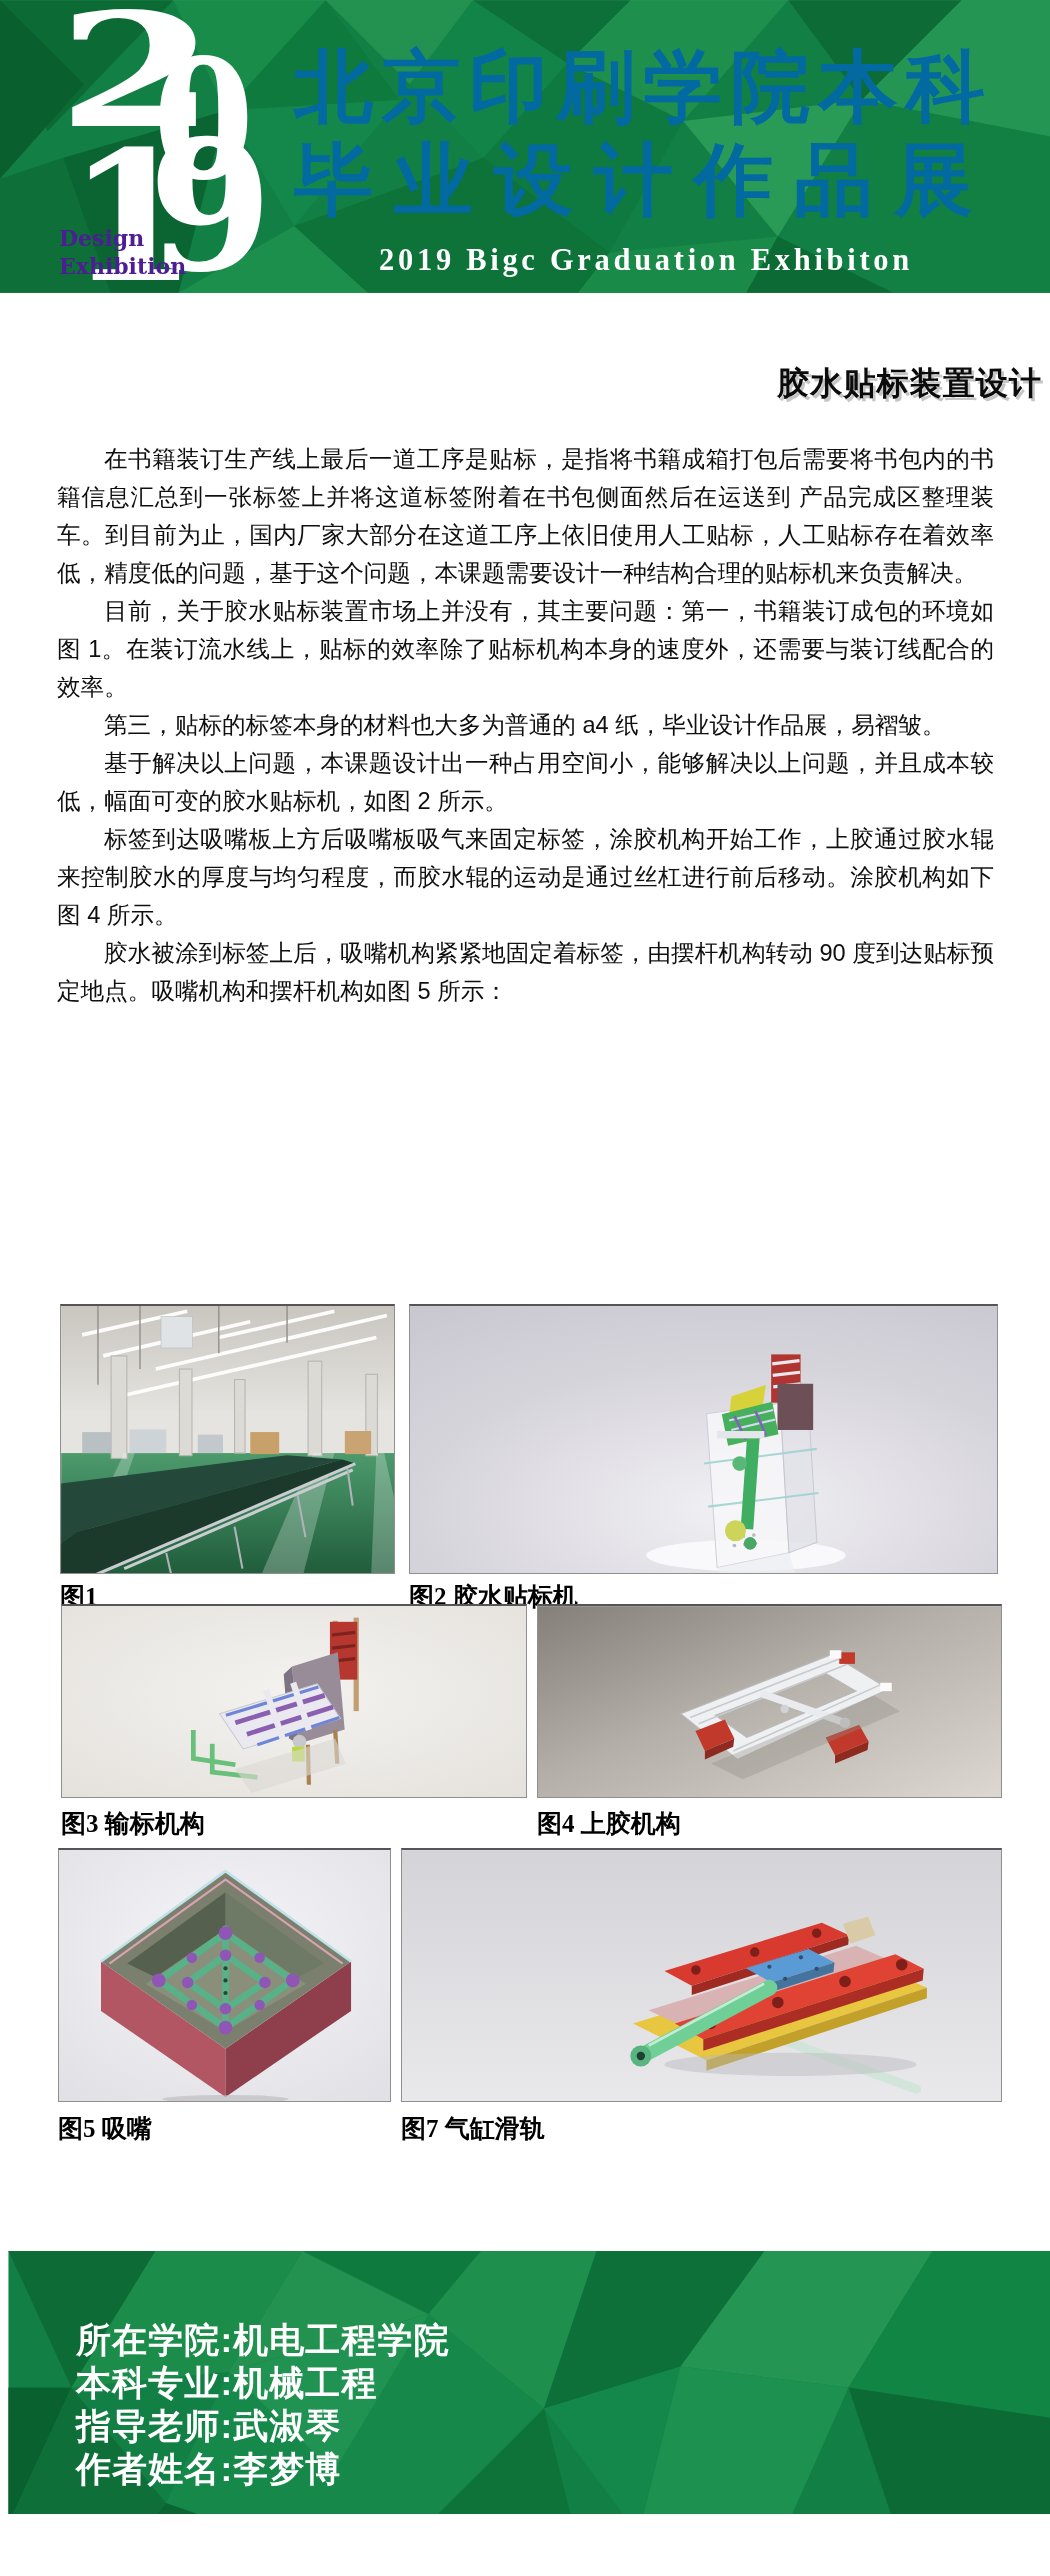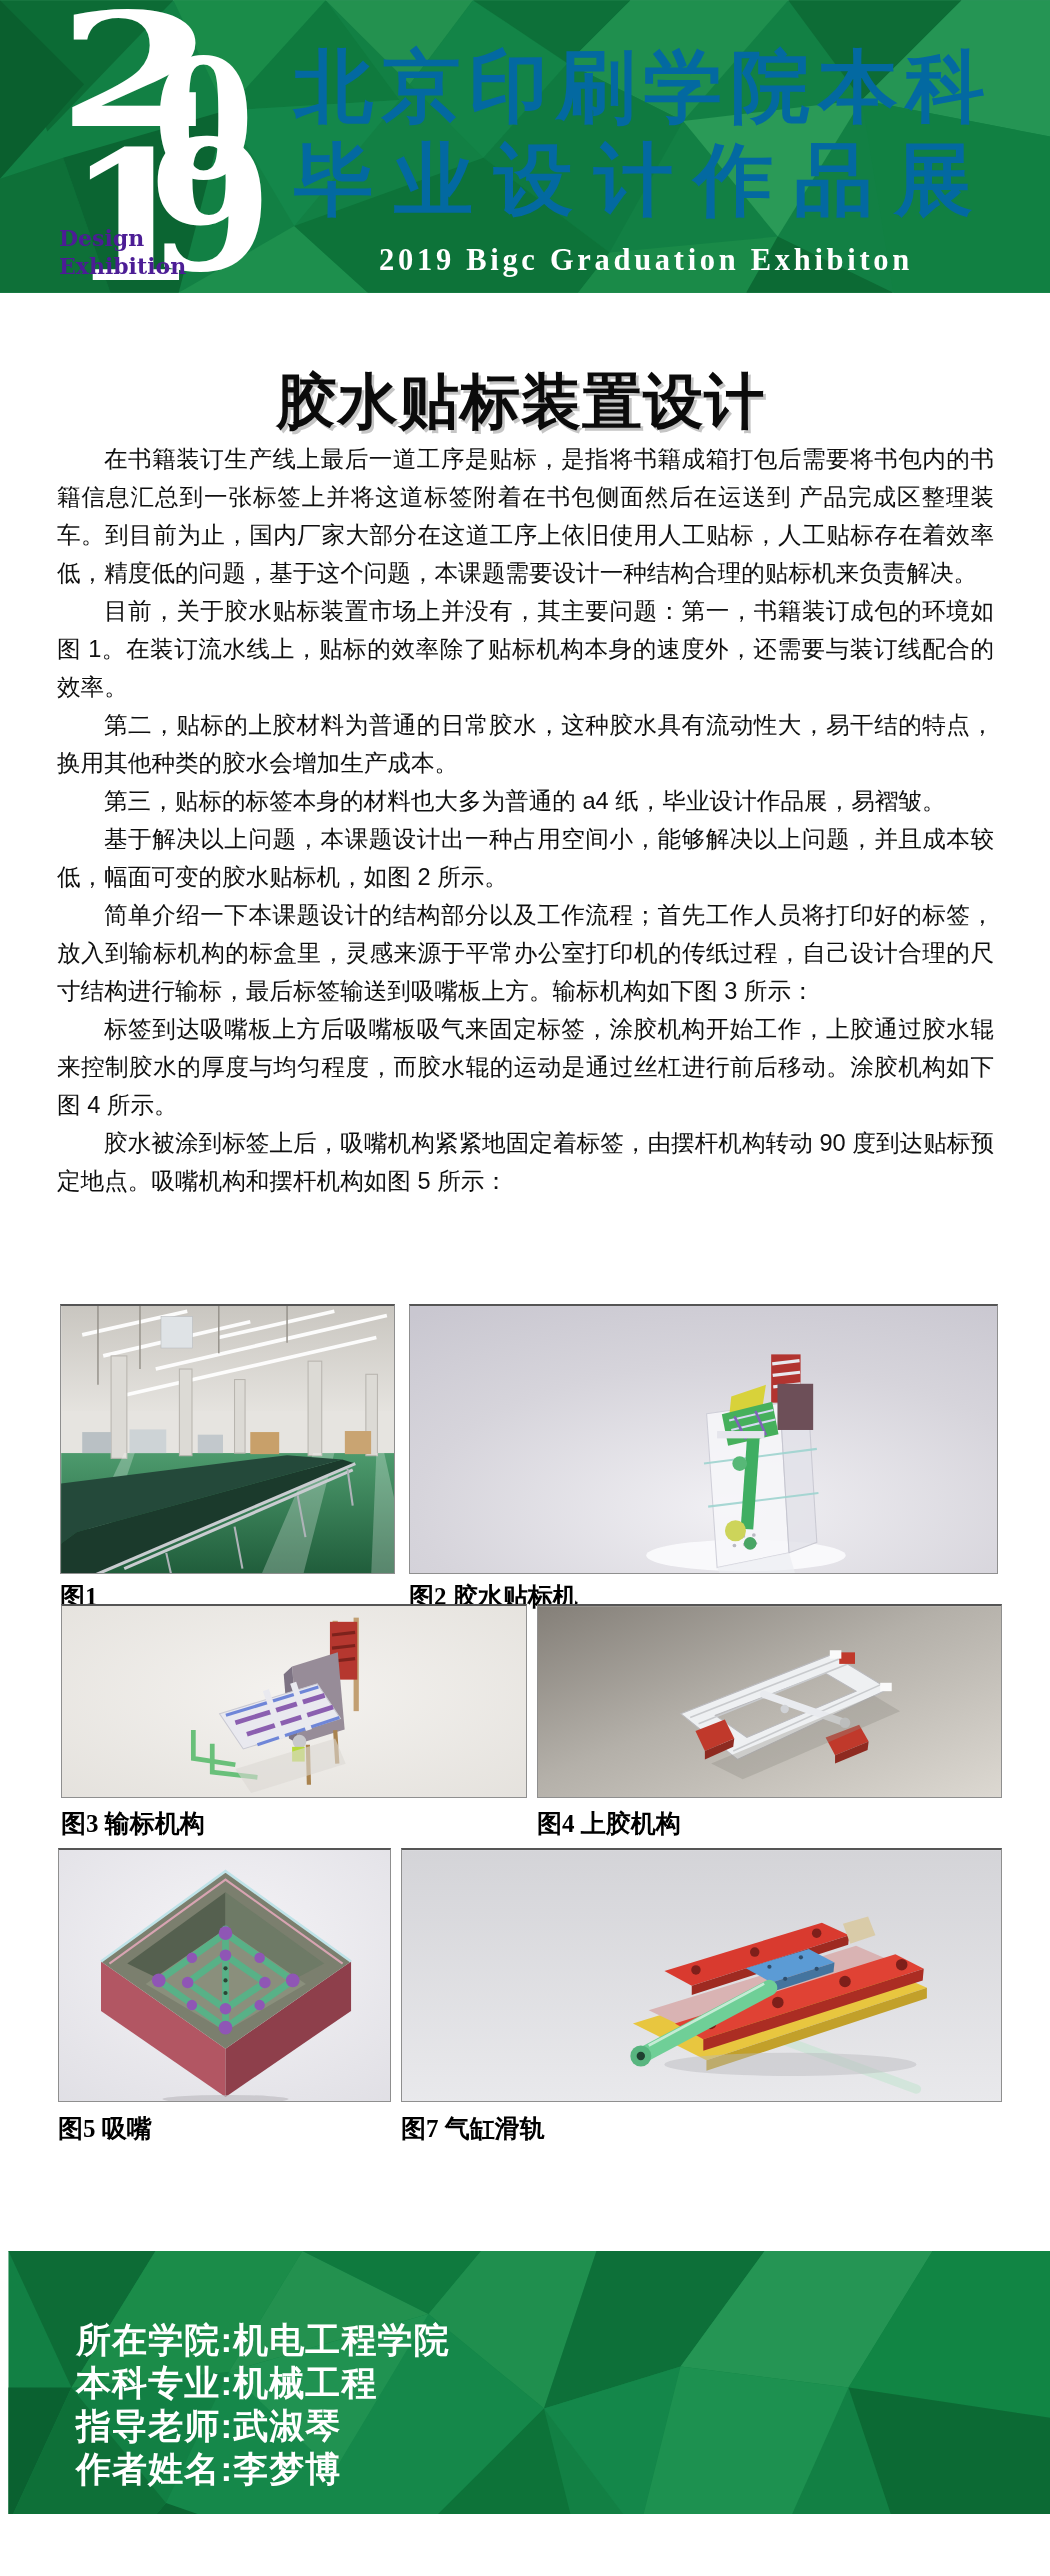--- a/index.html
+++ b/index.html
@@ -23,22 +23,22 @@
     font-family:"Liberation Serif","DejaVu Serif",serif;font-weight:bold;
     font-size:79px;line-height:1;white-space:nowrap;
   }
   .hd-sub{
     position:absolute;left:294px;width:704px;color:#ffffff;text-align:center;
     font-family:"Liberation Serif","DejaVu Serif",serif;font-weight:bold;
     font-size:30.5px;letter-spacing:3.7px;white-space:nowrap;
   }
   
   #doc-title{
-    position:absolute;left:0;top:362px;width:1042px;text-align:center;
-    font-size:60px;font-weight:bold;color:#0b0b0b;letter-spacing:1.1px;
+    position:absolute;left:0;top:362px;width:1042px;text-align:right;
+    font-size:32px;font-weight:bold;color:#0b0b0b;letter-spacing:1.1px;
     text-shadow:2.6px 2.6px 0 rgba(150,150,150,.55);
   }
   #body-text{
     position:absolute;left:57px;top:440px;width:937px;
     font-size:23.6px;line-height:38px;color:#0f0f0f;text-align:justify;
   }
   #body-text p{margin:0;text-indent:47px;}
   
   .fig{
     position:absolute;box-sizing:border-box;overflow:hidden;
@@ -99,24 +99,22 @@
     <div class="hd-title" style="top:48px;letter-spacing:8.4px;">北京印刷学院本科</div>
     <div class="hd-title" style="top:141px;letter-spacing:21px;">毕业设计作品展</div>
     <div class="hd-sub" style="top:243px;">2019 Bigc Graduation Exhibiton</div>
   </div>
 
   <div id="doc-title">胶水贴标装置设计</div>
 
   <div id="body-text">
     <p>在书籍装订生产线上最后一道工序是贴标，是指将书籍成箱打包后需要将书包内的书籍信息汇总到一张标签上并将这道标签附着在书包侧面然后在运送到 产品完成区整理装车。到目前为止，国内厂家大部分在这道工序上依旧使用人工贴标，人工贴标存在着效率低，精度低的问题，基于这个问题，本课题需要设计一种结构合理的贴标机来负责解决。</p>
     <p>目前，关于胶水贴标装置市场上并没有，其主要问题：第一，书籍装订成包的环境如图 1。在装订流水线上，贴标的效率除了贴标机构本身的速度外，还需要与装订线配合的效率。</p>
-    <p>第二，贴标的上胶材料为普通的日常胶水，这种胶水具有流动性大，易干结的特点，换用其他种类的胶水会增加生产成本。</p>
     <p>第三，贴标的标签本身的材料也大多为普通的 a4 纸，毕业设计作品展，易褶皱。</p>
     <p>基于解决以上问题，本课题设计出一种占用空间小，能够解决以上问题，并且成本较低，幅面可变的胶水贴标机，如图 2 所示。</p>
-    <p>简单介绍一下本课题设计的结构部分以及工作流程；首先工作人员将打印好的标签，放入到输标机构的标盒里，灵感来源于平常办公室打印机的传纸过程，自己设计合理的尺寸结构进行输标，最后标签输送到吸嘴板上方。输标机构如下图 3 所示：</p>
     <p>标签到达吸嘴板上方后吸嘴板吸气来固定标签，涂胶机构开始工作，上胶通过胶水辊来控制胶水的厚度与均匀程度，而胶水辊的运动是通过丝杠进行前后移动。涂胶机构如下图 4 所示。</p>
     <p>胶水被涂到标签上后，吸嘴机构紧紧地固定着标签，由摆杆机构转动 90 度到达贴标预定地点。吸嘴机构和摆杆机构如图 5 所示：</p>
   </div>
 
   <div class="fig" style="left:60px;top:1304px;width:335px;height:270px;">
     <svg width="335" height="270" viewBox="0 0 637 514">
       <defs>
         <linearGradient id="floorG" x1="0" y1="0" x2="0" y2="1">
           <stop offset="0" stop-color="#4d9a6d"></stop>
             <stop offset="1" stop-color="#1f5c3a"></stop>

